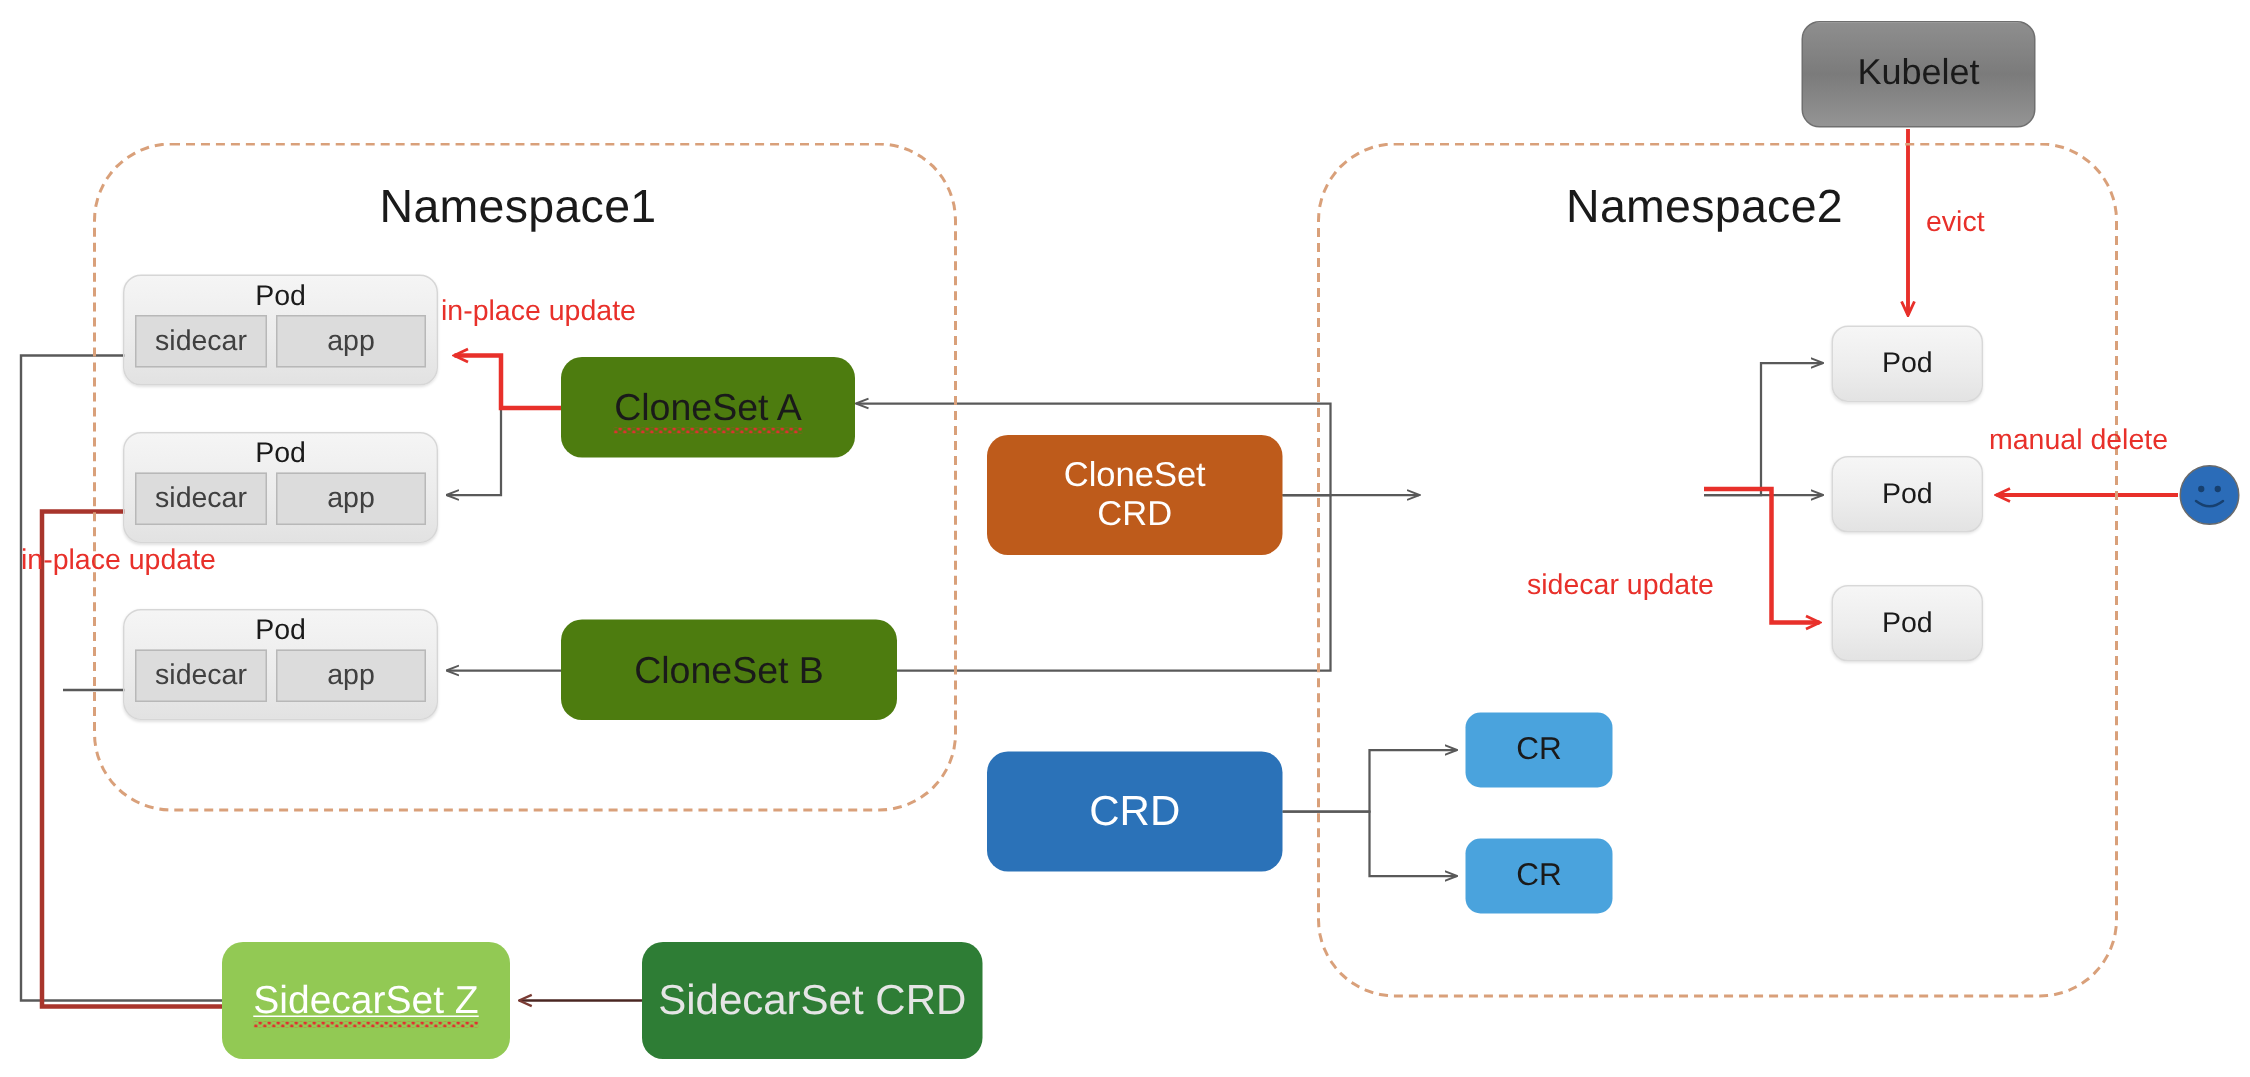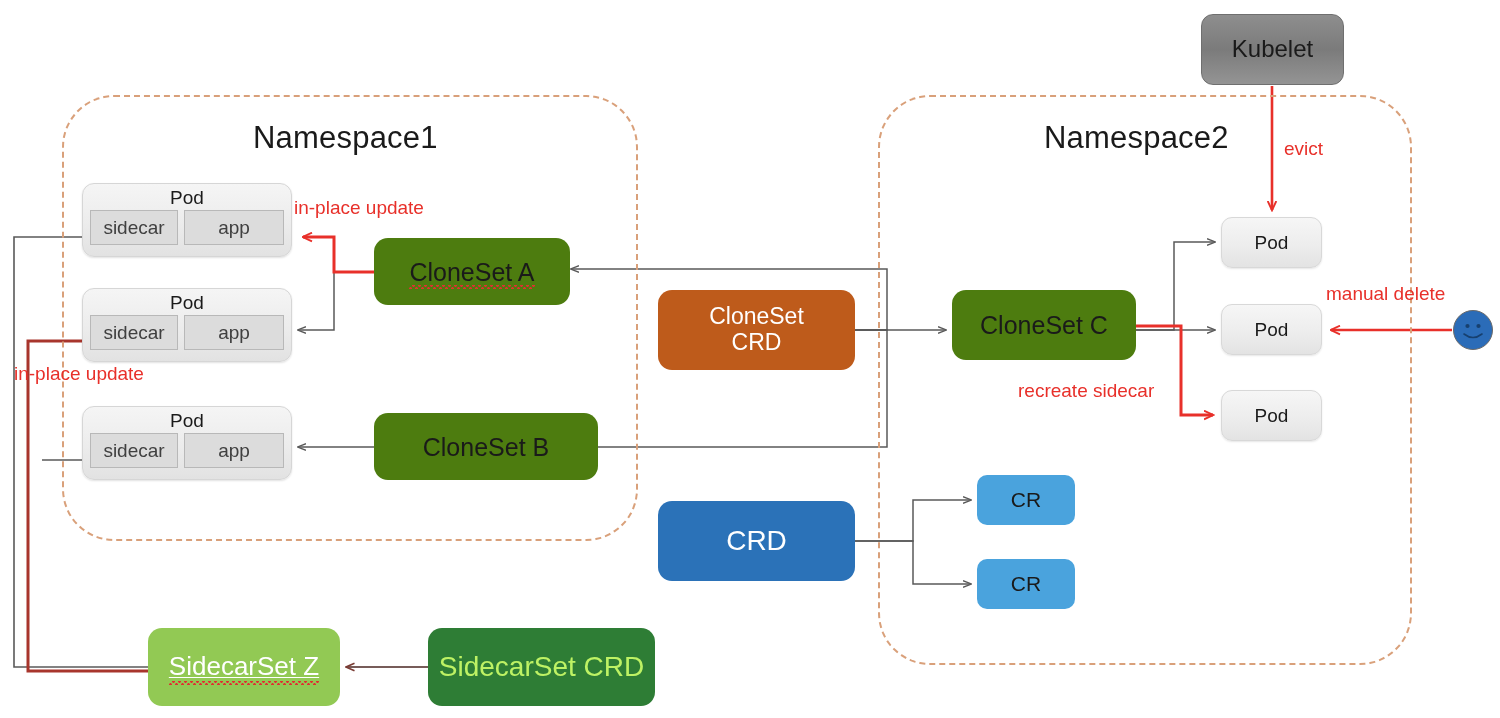--- a/index.html
+++ b/index.html
@@ -126,21 +126,21 @@
   .box-green-light {
     background: #92c954;
     border-radius: 14px;
     font-size: 26px;
     color: #ffffff;
   }
   .box-green-dark {
     background: #2e7d35;
     border-radius: 14px;
     font-size: 28px;
-    color: #bef264;
+    color: #e5e5e5;
   }
   .box-gray {
     background: linear-gradient(180deg,#8e8e8e 0%, #7b7b7b 50%, #949494 100%);
     border: 1px solid #6f6f6f;
     border-radius: 12px;
     font-size: 24px;
     color: #1a1a1a;
   }
 
   
@@ -311,45 +311,42 @@
     <span>CR</span>
   </div>
 
   <div class="node box-green-light" style="left:148px; top:628px; width:192px; height:78px;">
     <span class="spell ul">SidecarSet Z</span>
   </div>
   <div class="node box-green-dark" style="left:428px; top:628px; width:227px; height:78px;">
     <span>SidecarSet CRD</span>
   </div>
 
-  <div class="node box-yellow" style="left:952px; top:290px; width:184px; height:70px;">
-    <span>CloneSet C</span>
-  </div>
 
   <div class="node pod-small" style="left:1221px; top:217px; width:101px; height:51px;">
     <span>Pod</span>
   </div>
   <div class="node pod-small" style="left:1221px; top:304px; width:101px; height:51px;">
     <span>Pod</span>
   </div>
   <div class="node pod-small" style="left:1221px; top:390px; width:101px; height:51px;">
     <span>Pod</span>
   </div>
 
-  <div class="node box-gray" style="left:1201px; top:14px; width:143px; height:71px;">
+  <div class="node box-gray" style="left:1201px; top:14px; width:156px; height:71px;">
     <span>Kubelet</span>
   </div>
 
   <div class="user-face" style="left:1453px; top:310px;">
     <svg width="38" height="38" viewBox="0 0 38 38" xmlns="http://www.w3.org/2000/svg">
       <circle cx="13.5" cy="15" r="2.1" fill="#17406f"></circle>
       <circle cx="24.5" cy="15" r="2.1" fill="#17406f"></circle>
       <path d="M10,23 Q19,30 28,23" fill="none" stroke="#17406f" stroke-width="1.6" stroke-linecap="round"></path>
     </svg>
   </div>
 
   <div class="edge-label" style="left:294px; top:197px;">in-place update</div>
   <div class="edge-label" style="left:14px; top:363px;">in-place update</div>
   <div class="edge-label" style="left:1284px; top:138px;">evict</div>
   <div class="edge-label" style="left:1326px; top:283px;">manual delete</div>
-  <div class="edge-label" style="left:1018px; top:380px;">recreate sidecar</div>
+  <div class="edge-label" style="left:1018px; top:380px;">sidecar update</div>
 
 </div>
 
 </body></html>

